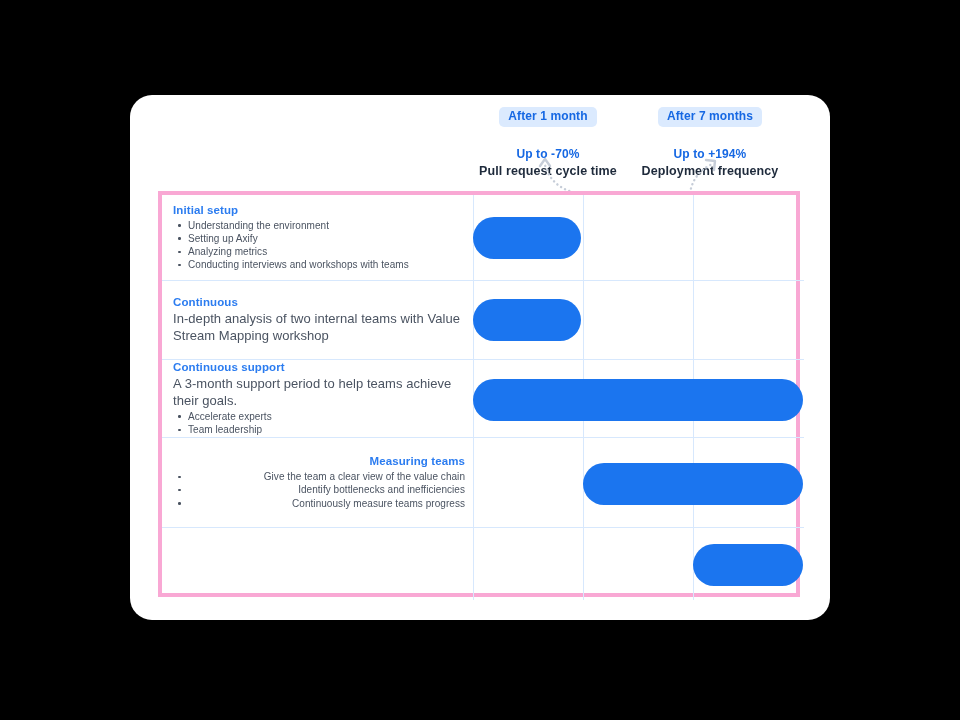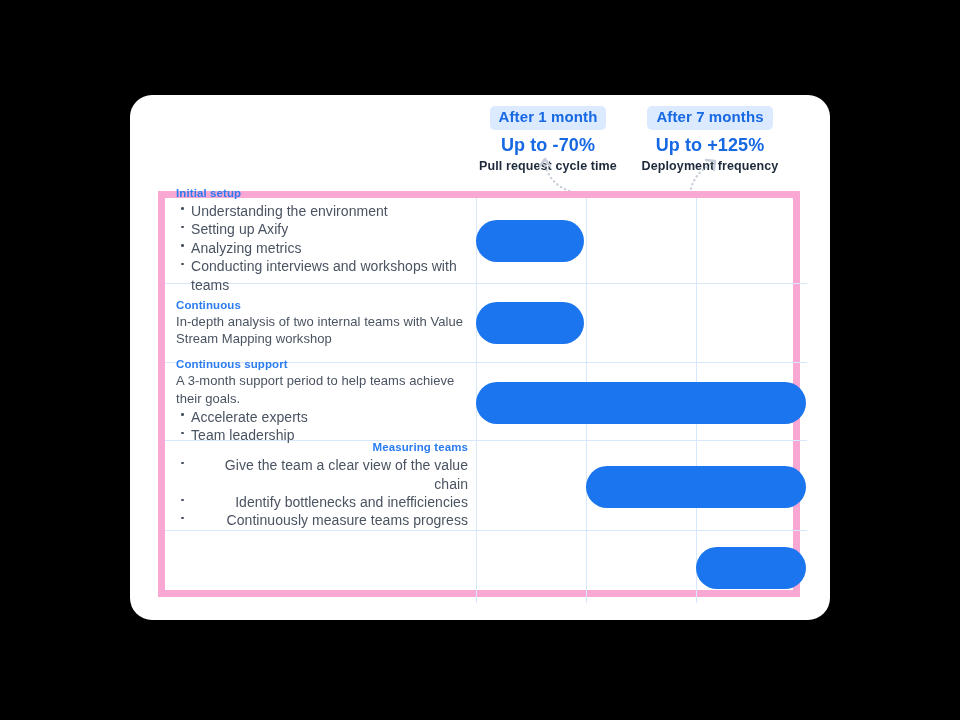--- a/index.html
+++ b/index.html
@@ -36,31 +36,31 @@
     text-align: center;
     width: 220px;
   }
   .callout-1 { left: 438px; top: 106px; }
   .callout-2 { left: 600px; top: 106px; }
 
   .badge {
     display: inline-block;
     background: #dbeafe;
     color: #1668e3;
-    font-size: 15px;
+    font-size: 12px;
     font-weight: bold;
     padding: 3px 9px 4px 9px;
     border-radius: 5px;
     letter-spacing: 0.1px;
     line-height: 1.1;
   }
 
   .metric-value {
-    margin-top: 5px;
-    font-size: 18px;
+    margin-top: 20px;
+    font-size: 12px;
     font-weight: bold;
     color: #1668e3;
     letter-spacing: 0.1px;
   }
 
   .metric-label {
     margin-top: 3px;
     font-size: 12.5px;
     font-weight: bold;
     color: #1e2a3b;
@@ -75,21 +75,21 @@
   .arrow-1 { left: 520px; top: 155px; width: 80px; height: 40px; }
   .arrow-2 { left: 668px; top: 155px; width: 80px; height: 40px; }
 
   
   .table {
     position: absolute;
     left: 158px;
     top: 191px;
     width: 642px;
     height: 406px;
-    border: 7px solid #f9a8d4;
+    border: 4px solid #f9a8d4;
   }
 
   .trow {
     position: absolute;
     left: 0;
     width: 642px;
     border-bottom: 1px solid #d7e8fd;
   }
   .trow.last { border-bottom: none; }
 
@@ -137,21 +137,21 @@
     line-height: 1.32;
     letter-spacing: 0.05px;
   }
 
   .phase-list {
     list-style: none;
     margin-top: 1px;
   }
   .phase-list li {
     color: #4a5361;
-    font-size: 14px;
+    font-size: 10px;
     line-height: 1.32;
     letter-spacing: 0.05px;
     padding-left: 15px;
     position: relative;
   }
   .phase-list li::before {
     content: "";
     position: absolute;
     left: 5px;
     top: 5.5px;
@@ -177,21 +177,21 @@
   <div class="card"></div>
 
   <div class="callout callout-1">
     <span class="badge">After 1 month</span>
     <div class="metric-value">Up to -70%</div>
     <div class="metric-label">Pull request cycle time</div>
   </div>
 
   <div class="callout callout-2">
     <span class="badge">After 7 months</span>
-    <div class="metric-value">Up to +125%</div>
+    <div class="metric-value">Up to +194%</div>
     <div class="metric-label">Deployment frequency</div>
   </div>
 
   <svg class="arrow-svg arrow-1" viewBox="0 0 80 40">
     <path d="M 58 38 C 44 36 30 28 25 10" stroke="#c6cdd8" stroke-width="2.4" fill="none" stroke-linecap="round" stroke-dasharray="0.1 4.4"></path>
     <path d="M 20 11 L 25 4 L 30 11" stroke="#c6cdd8" stroke-width="2.4" fill="none" stroke-linecap="round" stroke-linejoin="round"></path>
   </svg>
 
   <svg class="arrow-svg arrow-2" viewBox="0 0 80 40">
     <path d="M 22 38 C 24 26 30 16 44 9" stroke="#c6cdd8" stroke-width="2.4" fill="none" stroke-linecap="round" stroke-dasharray="0.1 4.4"></path>

